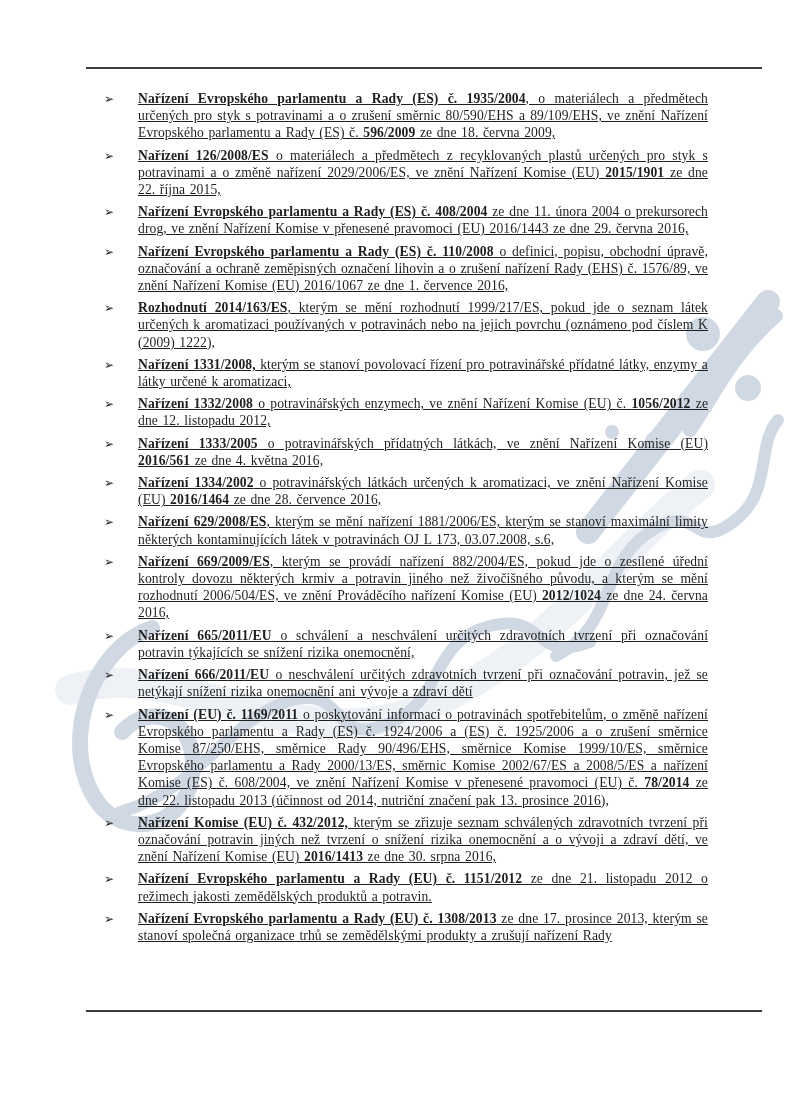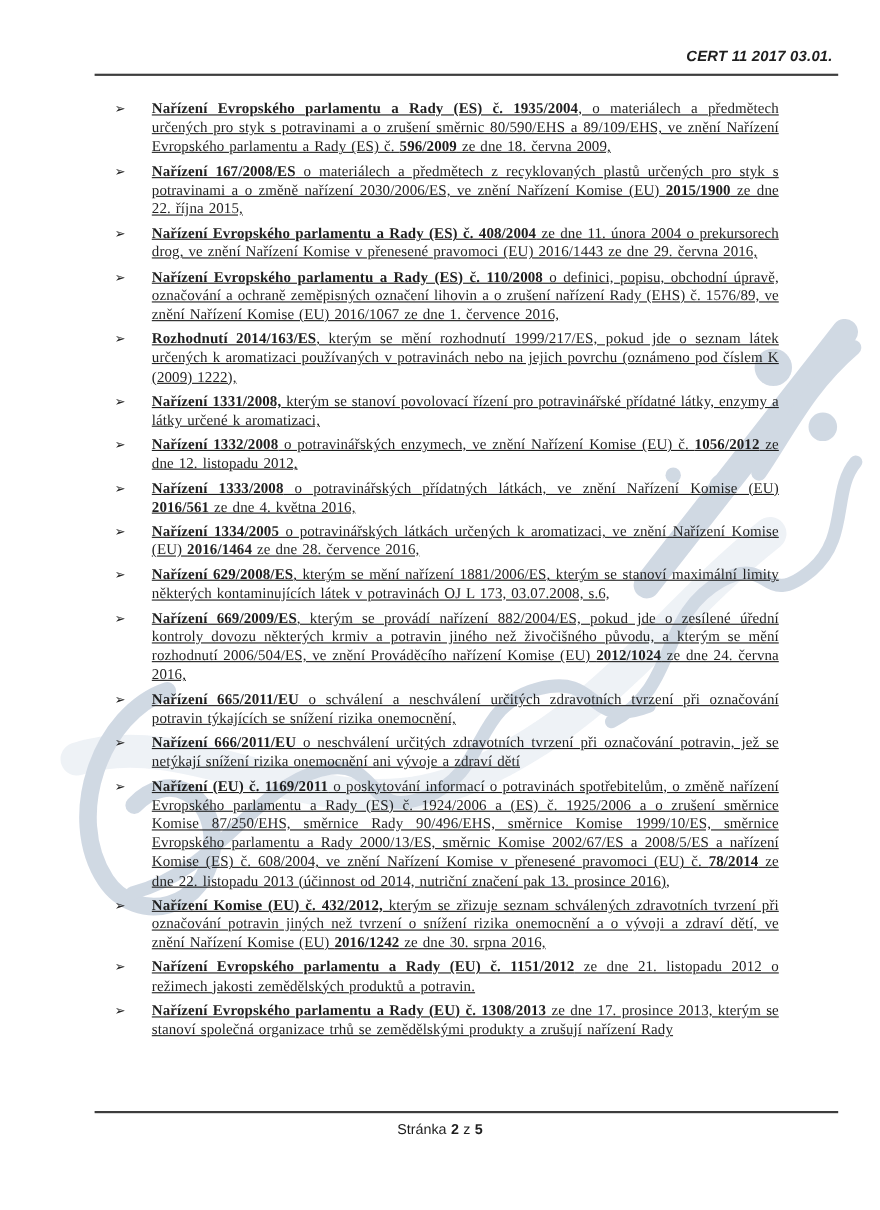--- a/index.html
+++ b/index.html
@@ -103,34 +103,31 @@
       <path class="wm-stroke" stroke-width="12" d="M 556 656 C 618 624, 598 560, 656 528 C 702 503, 692 556, 738 518 C 772 489, 756 446, 778 420"></path>
       <path class="wm-stroke" stroke-width="24" d="M 588 532 L 768 302"></path>
       <path class="wm-stroke" stroke-width="14" d="M 690 430 C 716 392, 734 352, 776 316"></path>
       <circle class="wm-dot" cx="703" cy="334" r="17"></circle>
       <circle class="wm-dot" cx="748" cy="388" r="13"></circle>
       <circle class="wm-dot" cx="656" cy="442" r="11"></circle>
       <circle class="wm-dot" cx="612" cy="432" r="7"></circle>
     </g>
   </svg>
 
-  <div class="header">
-    <span>CERT 11 2017 03.01.</span>
-  </div>
   <div class="header-rule"></div>
 
   <div class="list">
   <div class="item">
     <span class="marker">➢</span>
     <p class="item-text"><span class="b">Nařízení Evropského parlamentu a Rady (ES) č. 1935/2004</span><span>, o materiálech a předmětech určených pro styk s potravinami a o zrušení směrnic 80/590/EHS a 89/109/EHS, ve znění Nařízení Evropského parlamentu a Rady (ES) č. </span><span class="b">596/2009</span><span> ze dne 18. června 2009,</span></p>
   </div>
 
   <div class="item">
     <span class="marker">➢</span>
-    <p class="item-text"><span class="b">Nařízení 167/2008/ES</span><span> o materiálech a předmětech z recyklovaných plastů určených pro styk s potravinami a o změně nařízení 2030/2006/ES, ve znění Nařízení Komise (EU) </span><span class="b">2015/1900</span><span> ze dne 22. října 2015,</span></p>
+    <p class="item-text"><span class="b">Nařízení 126/2008/ES</span><span> o materiálech a předmětech z recyklovaných plastů určených pro styk s potravinami a o změně nařízení 2029/2006/ES, ve znění Nařízení Komise (EU) </span><span class="b">2015/1901</span><span> ze dne 22. října 2015,</span></p>
   </div>
 
   <div class="item">
     <span class="marker">➢</span>
     <p class="item-text"><span class="b">Nařízení Evropského parlamentu a Rady (ES) č. 408/2004</span><span> ze dne 11. února 2004 o prekursorech drog, ve znění Nařízení Komise v přenesené pravomoci (EU) 2016/1443 ze dne 29. června 2016,</span></p>
   </div>
 
   <div class="item">
     <span class="marker">➢</span>
     <p class="item-text"><span class="b">Nařízení Evropského parlamentu a Rady (ES) č. 110/2008</span><span> o definici, popisu, obchodní úpravě, označování a ochraně zeměpisných označení lihovin a o zrušení nařízení Rady (EHS) č. 1576/89, ve znění Nařízení Komise (EU) 2016/1067 ze dne 1. července 2016,</span></p>
@@ -146,26 +143,26 @@
     <p class="item-text"><span class="b">Nařízení 1331/2008,</span><span> kterým se stanoví povolovací řízení pro potravinářské přídatné látky, enzymy a látky určené k aromatizaci,</span></p>
   </div>
 
   <div class="item">
     <span class="marker">➢</span>
     <p class="item-text"><span class="b">Nařízení 1332/2008</span><span> o potravinářských enzymech, ve znění Nařízení Komise (EU) č. </span><span class="b">1056/2012</span><span> ze dne 12. listopadu 2012,</span></p>
   </div>
 
   <div class="item">
     <span class="marker">➢</span>
-    <p class="item-text"><span class="b">Nařízení 1333/2008</span><span> o potravinářských přídatných látkách, ve znění Nařízení Komise (EU) </span><span class="b">2016/561</span><span> ze dne 4. května 2016,</span></p>
-  </div>
-
-  <div class="item">
-    <span class="marker">➢</span>
-    <p class="item-text"><span class="b">Nařízení 1334/2005</span><span> o potravinářských látkách určených k aromatizaci, ve znění Nařízení Komise (EU) </span><span class="b">2016/1464</span><span> ze dne 28. července 2016,</span></p>
+    <p class="item-text"><span class="b">Nařízení 1333/2005</span><span> o potravinářských přídatných látkách, ve znění Nařízení Komise (EU) </span><span class="b">2016/561</span><span> ze dne 4. května 2016,</span></p>
+  </div>
+
+  <div class="item">
+    <span class="marker">➢</span>
+    <p class="item-text"><span class="b">Nařízení 1334/2002</span><span> o potravinářských látkách určených k aromatizaci, ve znění Nařízení Komise (EU) </span><span class="b">2016/1464</span><span> ze dne 28. července 2016,</span></p>
   </div>
 
   <div class="item">
     <span class="marker">➢</span>
     <p class="item-text"><span class="b">Nařízení 629/2008/ES</span><span>, kterým se mění nařízení 1881/2006/ES, kterým se stanoví maximální limity některých kontaminujících látek v potravinách OJ L 173, 03.07.2008, s.6,</span></p>
   </div>
 
   <div class="item">
     <span class="marker">➢</span>
     <p class="item-text"><span class="b">Nařízení 669/2009/ES</span><span>, kterým se provádí nařízení 882/2004/ES, pokud jde o zesílené úřední kontroly dovozu některých krmiv a potravin jiného než živočišného původu, a kterým se mění rozhodnutí 2006/504/ES, ve znění Prováděcího nařízení Komise (EU) </span><span class="b">2012/1024</span><span> ze dne 24. června 2016,</span></p>
@@ -181,32 +178,29 @@
     <p class="item-text"><span class="b">Nařízení 666/2011/EU</span><span> o neschválení určitých zdravotních tvrzení při označování potravin, jež se netýkají snížení rizika onemocnění ani vývoje a zdraví dětí</span></p>
   </div>
 
   <div class="item">
     <span class="marker">➢</span>
     <p class="item-text"><span class="b">Nařízení (EU) č. 1169/2011</span><span> o poskytování informací o potravinách spotřebitelům, o změně nařízení Evropského parlamentu a Rady (ES) č. 1924/2006 a (ES) č. 1925/2006 a o zrušení směrnice Komise 87/250/EHS, směrnice Rady 90/496/EHS, směrnice Komise 1999/10/ES, směrnice Evropského parlamentu a Rady 2000/13/ES, směrnic Komise 2002/67/ES a 2008/5/ES a nařízení Komise (ES) č. 608/2004, ve znění Nařízení Komise v přenesené pravomoci (EU) č. </span><span class="b">78/2014</span><span> ze dne 22. listopadu 2013 (účinnost od 2014, nutriční značení pak 13. prosince 2016),</span></p>
   </div>
 
   <div class="item">
     <span class="marker">➢</span>
-    <p class="item-text"><span class="b">Nařízení Komise (EU) č. 432/2012,</span><span> kterým se zřizuje seznam schválených zdravotních tvrzení při označování potravin jiných než tvrzení o snížení rizika onemocnění a o vývoji a zdraví dětí, ve znění Nařízení Komise (EU) </span><span class="b">2016/1242</span><span> ze dne 30. srpna 2016,</span></p>
+    <p class="item-text"><span class="b">Nařízení Komise (EU) č. 432/2012,</span><span> kterým se zřizuje seznam schválených zdravotních tvrzení při označování potravin jiných než tvrzení o snížení rizika onemocnění a o vývoji a zdraví dětí, ve znění Nařízení Komise (EU) </span><span class="b">2016/1413</span><span> ze dne 30. srpna 2016,</span></p>
   </div>
 
   <div class="item">
     <span class="marker">➢</span>
     <p class="item-text"><span class="b">Nařízení Evropského parlamentu a Rady (EU) č. 1151/2012</span><span> ze dne 21. listopadu 2012 o režimech jakosti zemědělských produktů a potravin.</span></p>
   </div>
 
   <div class="item">
     <span class="marker">➢</span>
     <p class="item-text"><span class="b">Nařízení Evropského parlamentu a Rady (EU) č. 1308/2013</span><span> ze dne 17. prosince 2013, kterým se stanoví společná organizace trhů se zemědělskými produkty a zrušují nařízení Rady</span></p>
   </div>
 </div>
 
   <div class="footer-rule"></div>
-  <div class="footer">
-    <span>Stránka</span><span class="b">2</span><span>z</span><span class="b">5</span>
-  </div>
 
 </div>
 
 </body></html>

